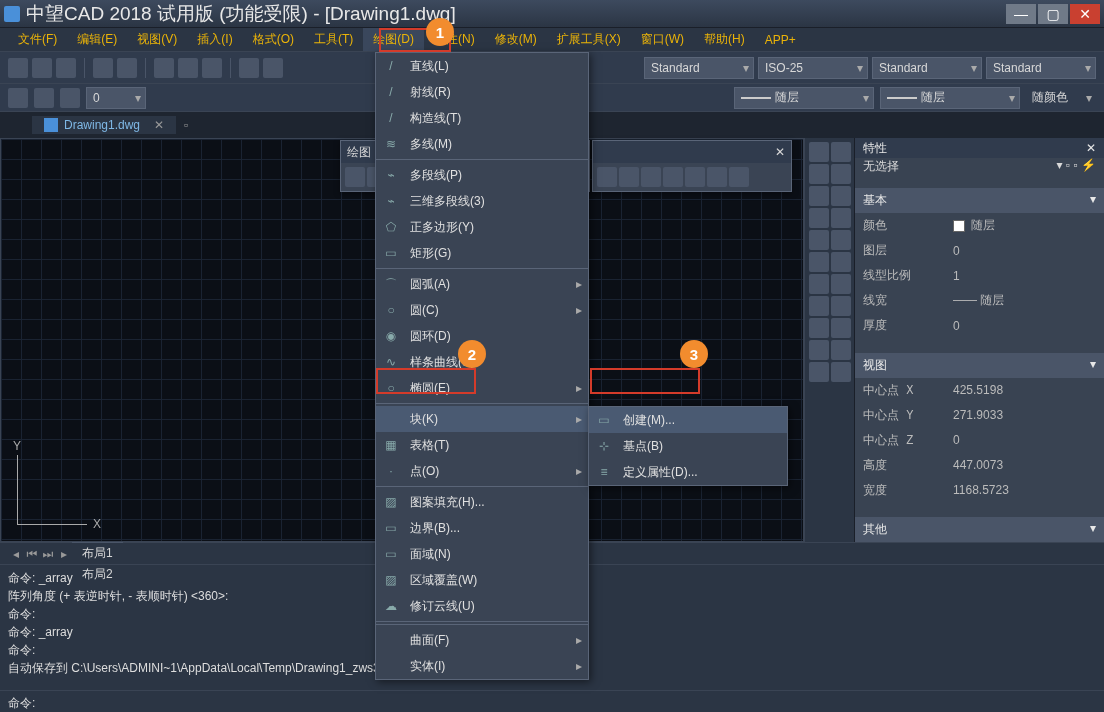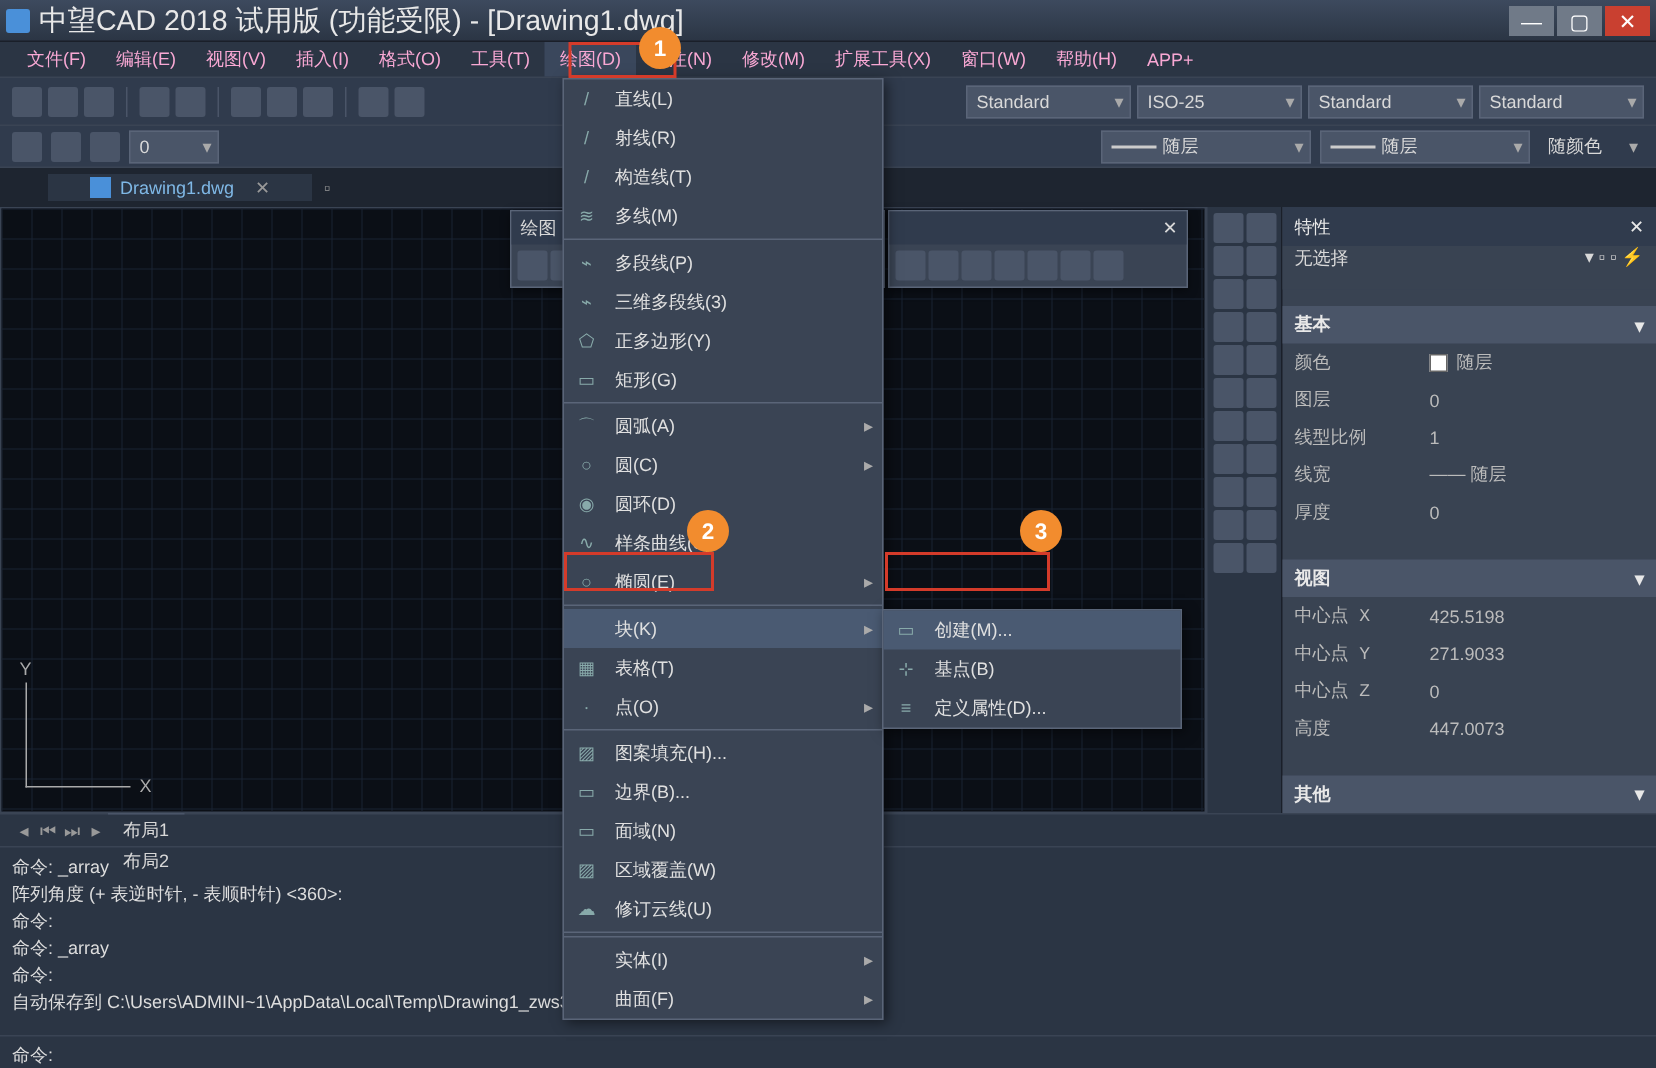--- a/index.html
+++ b/index.html
@@ -9,35 +9,35 @@
 .titlebar { height: 28px; background: linear-gradient(#3d4a5e,#2b3544); display: flex; align-items: center; padding: 0 4px; border-bottom: 1px solid #1a1f29; }
 .titlebar .logo { width: 16px; height: 16px; background: #4a90d9; border-radius: 2px; margin-right: 6px; }
 .titlebar .title { flex: 1; color: #e8e8e8; font-size: 19px; }
 .winbtns { display: flex; gap: 2px; }
 .winbtn { width: 30px; height: 20px; display: flex; align-items: center; justify-content: center; color: #fff; font-size: 14px; }
 .winbtn.close { background: #c94030; }
 .winbtn.other { background: #707a88; }
 
 
 .menubar { height: 24px; background: #2b3544; display: flex; align-items: center; padding: 0 8px; gap: 0; border-bottom: 1px solid #3a4454; }
-.menubar .mi { padding: 3px 10px; color: #f9a8d4; cursor: pointer; }
+.menubar .mi { padding: 3px 10px; color: #eab308; cursor: pointer; }
 .menubar .mi.hot { background: #3a475c; }
 
 
 .toolbar1 { height: 32px; background: #303b4d; display: flex; align-items: center; padding: 0 8px; border-bottom: 1px solid #3a4454; gap: 4px; }
 .tbicon { width: 20px; height: 20px; background: #4a5568; border-radius: 2px; }
 .tbsep { width: 1px; height: 20px; background: #4a5568; margin: 0 4px; }
 .combo { height: 22px; background: #4a5568; border: 1px solid #5a6578; padding: 0 18px 0 6px; display: flex; align-items: center; gap: 4px; color: #d8d8d8; position: relative; }
 .combo::after { content: "▾"; position: absolute; right: 4px; color: #aaa; }
 
 .toolbar2 { height: 28px; background: #303b4d; display: flex; align-items: center; padding: 0 8px; border-bottom: 1px solid #3a4454; gap: 6px; }
 
 
 .doctabs { height: 26px; background: #1e2530; display: flex; align-items: center; padding: 0 8px; }
-.doctab { background: #2b3544; padding: 2px 28px; display: flex; align-items: center; gap: 6px; color: #7fb8e6; font-family: monospace; }
+.doctab { background: #2b3544; padding: 2px 12px; display: flex; align-items: center; gap: 6px; color: #7fb8e6; font-family: monospace; }
 .doctab .dicon { width: 14px; height: 14px; background: #4a90d9; }
 .doctab .close { color: #999; margin-left: 8px; }
 
 
 .main { display: flex; height: 404px; }
 .canvas { flex: 1; background: #0b0f16; position: relative; border: 1px solid #3a4454; }
 .grid { position: absolute; inset: 0; background-image: linear-gradient(#1a2332 1px, transparent 1px), linear-gradient(90deg, #1a2332 1px, transparent 1px); background-size: 20px 20px; }
 .ucs { position: absolute; left: 16px; bottom: 16px; color: #aaa; pointer-events: none; }
 .ucs-x { position: absolute; left: 0; bottom: 0; width: 70px; height: 1px; background: #aaa; }
 .ucs-x::after { content: "X"; position: absolute; right: -14px; top: -7px; color: #aaa; }
@@ -45,21 +45,21 @@
 .ucs-y::after { content: "Y"; position: absolute; left: -4px; top: -16px; color: #aaa; }
 
 
 .rpalettes { width: 50px; background: #2b3544; border-left: 1px solid #3a4454; display: grid; grid-template-columns: 1fr 1fr; gap: 2px; padding: 4px; align-content: start; }
 .palicon { width: 20px; height: 20px; background: #4a5568; border-radius: 2px; }
 
 
 .proppanel { width: 250px; background: #394352; border-left: 1px solid #1a1f29; display: flex; flex-direction: column; }
 .proptitle { height: 28px; background: #303b4d; display: flex; align-items: center; padding: 0 8px; color: #e8e8e8; font-size: 13px; justify-content: space-between; }
 .propselect { height: 30px; background: #394352; display: flex; padding: 0 8px; color: #d8d8d8; gap: 6px; }
-.propsection { background: #4a5568; padding: 4px 8px; display: flex; justify-content: space-between; align-items: center; color: #e8e8e8; font-weight: bold; }
+.propsection { background: #4a5568; padding: 4px 8px; display: flex; justify-content: space-between; color: #e8e8e8; font-weight: normal; }
 .proprow { display: flex; padding: 4px 8px; color: #bbb; }
 .proprow .k { width: 90px; font-family: Liberation Mono, monospace; }
 .proprow .v { flex: 1; display: flex; align-items: center; gap: 6px; }
 .colorswatch { width: 12px; height: 12px; background: #fff; border: 1px solid #666; }
 
 
 .layouttabs { height: 22px; background: #2b3544; display: flex; align-items: center; padding: 0 8px; gap: 0; border-top: 1px solid #3a4454; }
 .ltab { padding: 2px 10px; color: #d8d8d8; }
 .ltab.active { background: #4a5568; }
 .ltbtn { width: 16px; text-align: center; color: #999; }
@@ -279,20 +279,26 @@
           <div class="v">
             <span>0</span>
           </div>
         </div>
         <div class="proprow">
           <div class="k">高度</div>
           <div class="v">
             <span>447.0073</span>
           </div>
         </div>
+        <div class="proprow">
+          <div class="k">宽度</div>
+          <div class="v">
+            <span>1168.5723</span>
+          </div>
+        </div>
       </div>
     <div style="height:20px"></div>
     <div class="propsection">
         <span>其他</span>
         <span>▾</span>
       </div>
   </div>
 </div>
 
 <div class="layouttabs">
@@ -445,25 +451,25 @@
       <span>区域覆盖(W)</span>
     </div>
     <div class="mrow">
       <div class="micon">☁</div>
       <span>修订云线(U)</span>
     </div>
     <div class="msep"></div>
     <div class="msep"></div>
     <div class="mrow hasarrow">
       <div class="micon"></div>
+      <span>曲面(F)</span>
+    </div>
+    <div class="mrow hasarrow">
+      <div class="micon"></div>
       <span>实体(I)</span>
-    </div>
-    <div class="mrow hasarrow">
-      <div class="micon"></div>
-      <span>曲面(F)</span>
     </div>
   </div>
 
 <div class="redbox" style="left:379px; top:28px; width:72px; height:24px"></div>
 <div class="badge" style="left:426px; top:18px">1</div>
 <div class="redbox" style="left:376px; top:368px; width:100px; height:26px"></div>
 <div class="badge" style="left:458px; top:340px">2</div>
 <div class="redbox" style="left:590px; top:368px; width:110px; height:26px"></div>
 <div class="badge" style="left:680px; top:340px">3</div>
 

